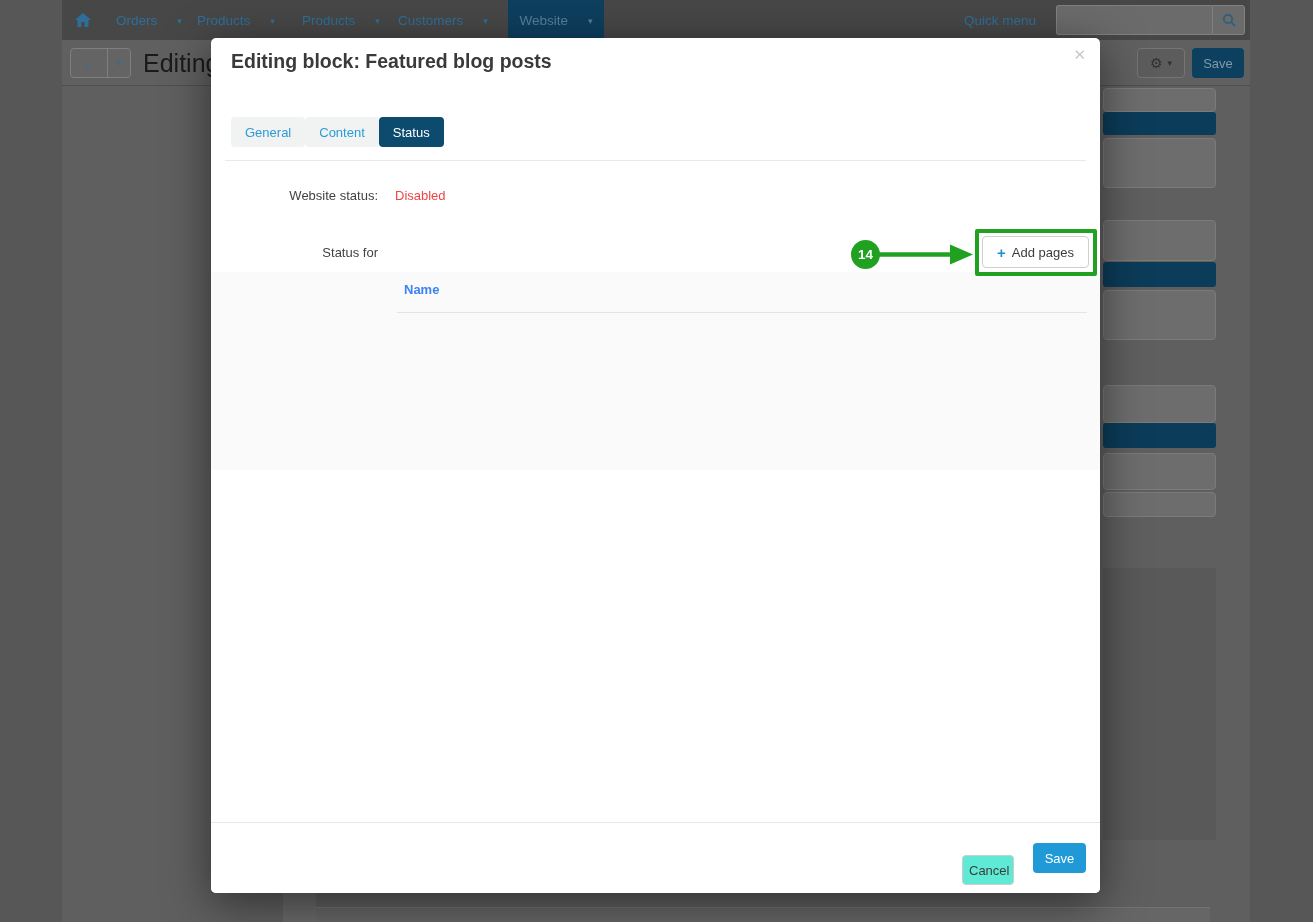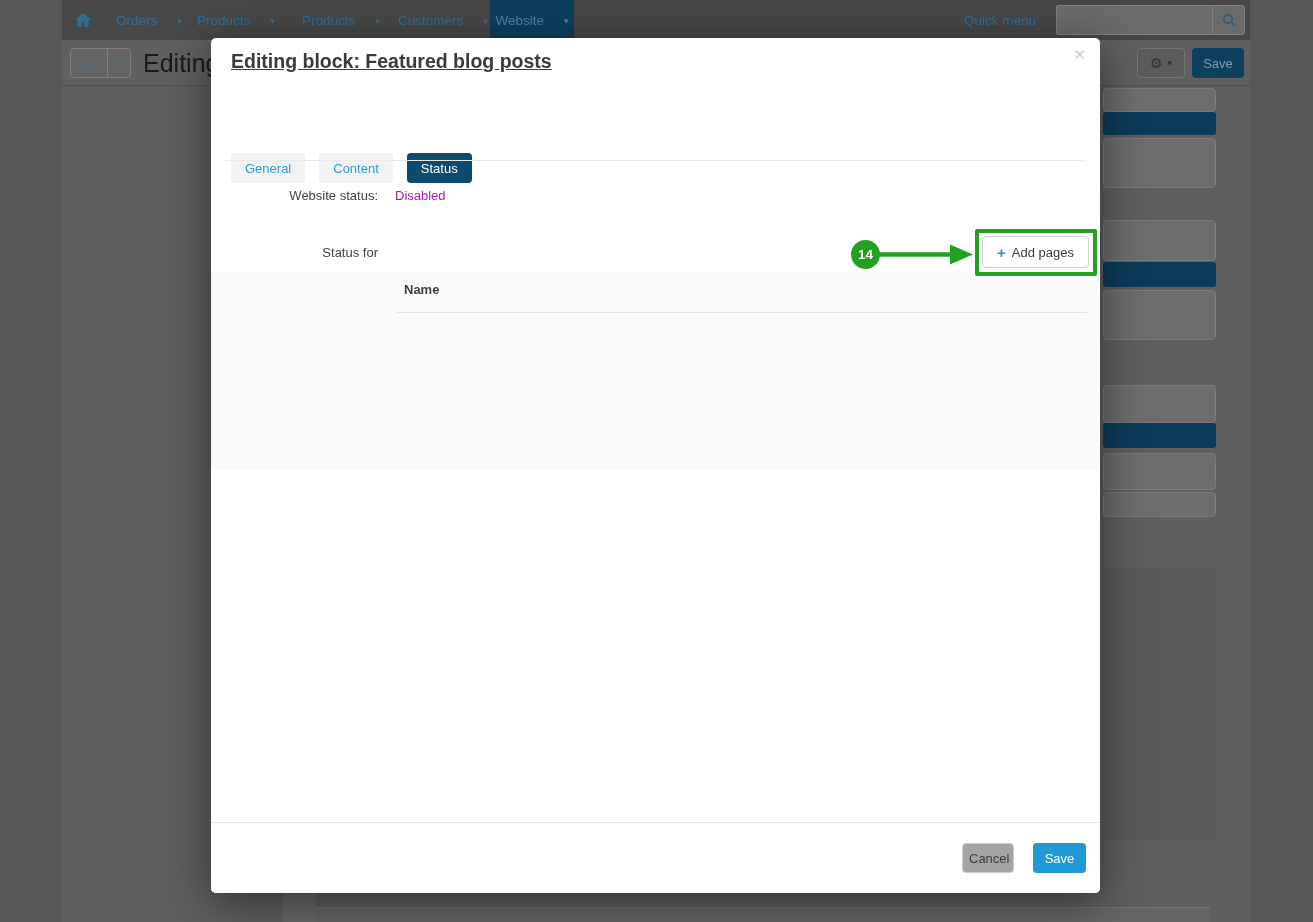--- a/index.html
+++ b/index.html
@@ -39,39 +39,39 @@
   .content-bg{left:62px;top:86px;width:1188px;height:836px;background:#5f5f5f;}
   .panel{left:1103px;width:113px;background:#6d6d6d;border:1px solid #7b7b7b;border-radius:4px;}
   .panel-blue{left:1103px;width:113px;border-radius:3px;}
   .panel-big{left:1103px;width:113px;background:#595959;}
   .under-strip{left:283px;top:893px;width:33px;height:29px;background:#696969;}
   .under-block{left:316px;top:907px;width:894px;height:15px;background:#666;border-top:1px solid #737373;}
 
   
   .modal{left:211px;top:38px;width:889px;height:855px;background:#fff;border-radius:5px;
          box-shadow:0 10px 45px rgba(0,0,0,0.5);}
-  .modal-title{left:20px;top:12px;font-size:19.5px;font-weight:bold;color:#3a3a3a;text-decoration:underline;}
+  .modal-title{left:20px;top:12px;font-size:19.5px;font-weight:bold;color:#3a3a3a;}
   .modal-close{right:11px;top:5px;font-size:15px;color:#c8c8c8;cursor:pointer;padding:3px;}
-  .tabs{left:20px;top:79px;display:flex;gap:14px;margin-top:36px;}
+  .tabs{left:20px;top:79px;display:flex;}
   .tab{height:30px;padding:0 14px;display:flex;align-items:center;font-size:13px;border-radius:4px;
        background:#f1f2f2;color:#2b9cd8;cursor:pointer;}
   .tab.active{background:#0c4a6e;color:#fff;}
   .tabs-divider{left:14px;top:122px;width:861px;height:1px;background:#e9e9e9;}
   .field-label{left:0;width:167px;text-align:right;font-size:13px;color:#424242;}
-  .field-value{left:184px;font-size:13px;color:#a21caf;}
+  .field-value{left:184px;font-size:13px;color:#ef4444;}
   .add-pages-btn{left:771px;top:198px;width:107px;height:32px;background:#fff;border:1px solid #cfcfcf;
                  border-radius:4px;display:flex;align-items:center;justify-content:center;gap:6px;
                  font-size:13px;color:#3c3c3c;cursor:pointer;}
   .plus{color:#1e8fd5;font-weight:bold;font-size:15px;line-height:1;}
   .table-band{left:0;top:234px;width:889px;height:198px;background:#fafafa;}
-  .table-header{left:193px;top:10px;font-size:13px;font-weight:bold;color:#404040;}
+  .table-header{left:193px;top:10px;font-size:13px;font-weight:bold;color:#3b82f6;}
   .table-underline{left:186px;top:40px;width:690px;height:1px;background:#e4e4e4;}
   .modal-footer{left:0;top:784px;width:889px;height:71px;background:#fff;border-top:1px solid #e7e7e7;
                 border-radius:0 0 5px 5px;}
-  .btn-cancel{left:751px;top:20px;width:52px;height:30px;background:#a3a3a3;border:1px solid #ccc;
+  .btn-cancel{left:751px;top:32px;width:52px;height:30px;background:#5eead4;border:1px solid #ccc;
               border-radius:4px;font-size:13px;color:#3c3c3c;cursor:pointer;}
   .btn-save{left:822px;top:20px;width:53px;height:30px;background:#1f9ad7;border:none;
             border-radius:4px;font-size:13px;color:#fff;cursor:pointer;}
 
   
   .anno-circle{left:851px;top:240px;width:29px;height:29px;border-radius:50%;background:#21a121;
                color:#fff;font-size:13.5px;font-weight:bold;display:flex;align-items:center;
                justify-content:center;z-index:60;}
   .anno-arrow{left:878px;top:244px;z-index:60;}
   .anno-rect{left:975px;top:229px;width:122px;height:47px;border:4px solid #21a121;z-index:60;
@@ -100,21 +100,21 @@
       <span class="nav-caret">▾</span>
     </div>
     <div class="abs nav-item" style="left:240px">
       <span>Products</span>
       <span class="nav-caret">▾</span>
     </div>
     <div class="abs nav-item" style="left:336px">
       <span>Customers</span>
       <span class="nav-caret">▾</span>
     </div>
-    <div class="abs nav-item active" style="left:428px;width:84px">
+    <div class="abs nav-item active" style="left:446px;width:96px">
       <span>Website</span>
       <span class="nav-caret">▾</span>
     </div>
     <div class="abs nav-item quick-menu">
       <span>Quick menu</span>
     </div>
     <div class="abs searchbox">
       <input type="text" placeholder="" style="">
       <div class="search-btn">
         <svg width="14" height="14" viewBox="0 0 14 14">

